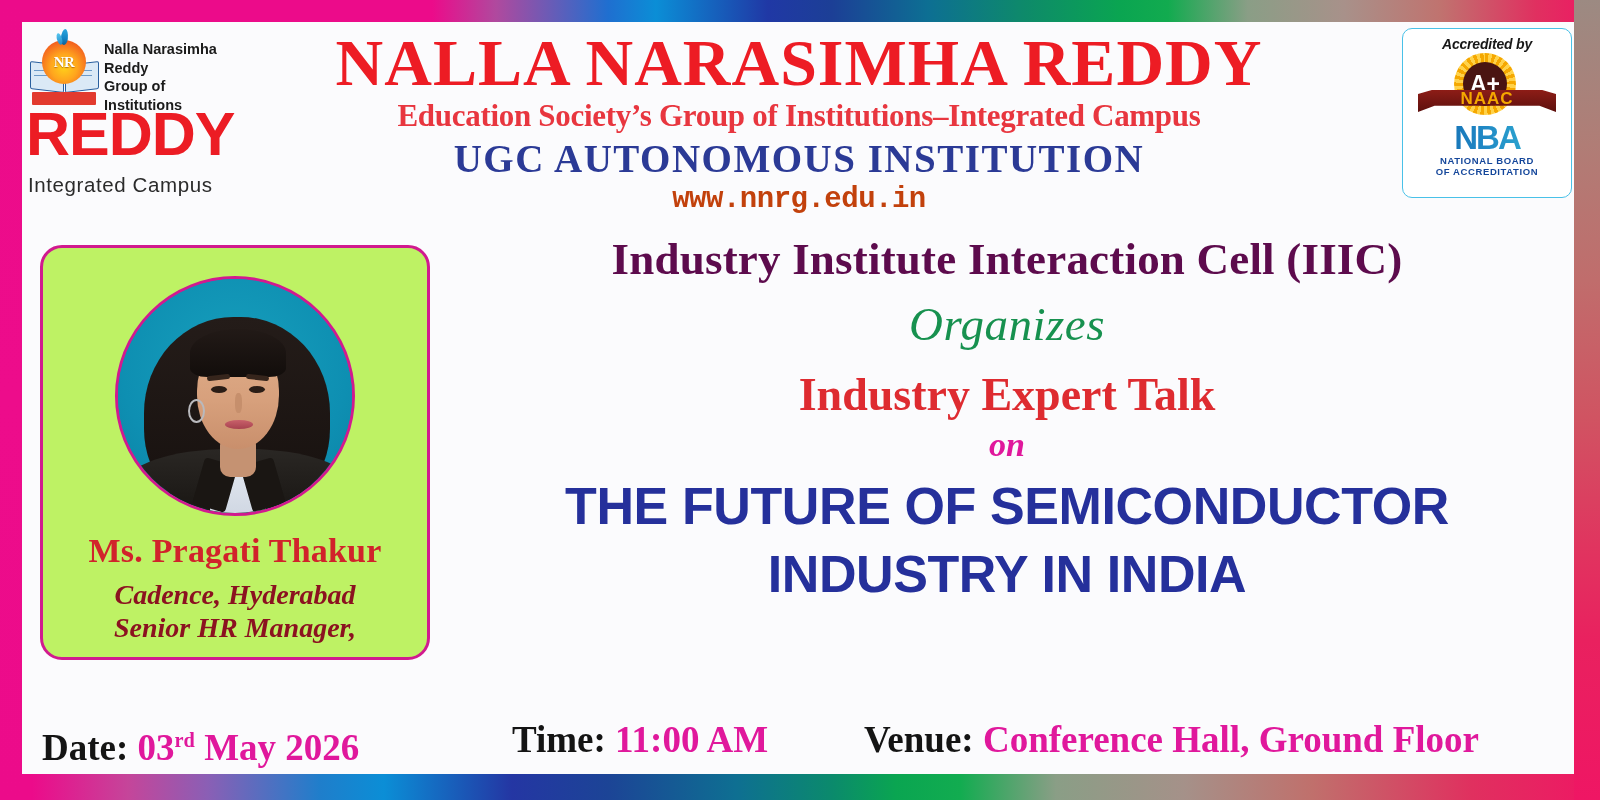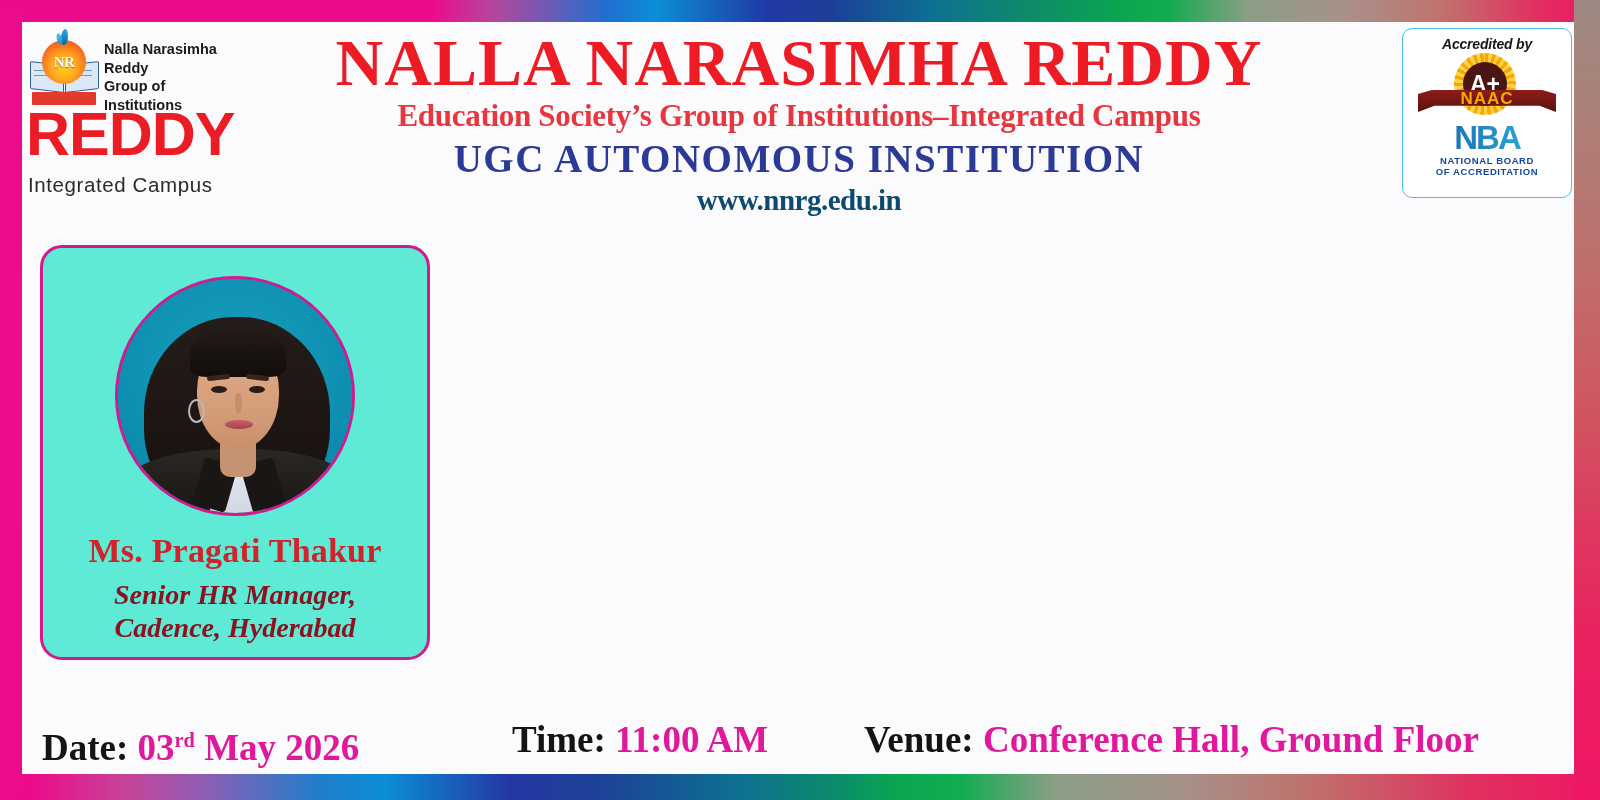--- a/index.html
+++ b/index.html
@@ -48,21 +48,21 @@
     font-size:20.5px;color:#2b2b2b;letter-spacing:0.6px;}
 
   
   .hd-center{position:absolute;left:200px;top:0px;width:1150px;text-align:center;}
   .hd-1{font-family:"Liberation Serif",serif;font-weight:bold;font-size:66px;line-height:1.0;color:#ed1c24;
     letter-spacing:1px;padding-top:6px;}
   .hd-2{font-family:Liberation Serif, serif;font-weight:bold;font-size:31px;line-height:1.05;color:#e8363f;
     letter-spacing:-0.3px;padding-top:4px;}
   .hd-3{font-family:"Liberation Serif",serif;font-weight:bold;font-size:39px;line-height:1.05;color:#2b3a96;
     letter-spacing:1.5px;padding-top:6px;}
-  .hd-4{font-family:Liberation Serif, serif;font-weight:bold;font-size:29px;line-height:1.05;color:#0c4a6e;
+  .hd-4{font-family:Liberation Mono, monospace;font-weight:bold;font-size:29px;line-height:1.05;color:#c2410c;
     padding-top:6px;letter-spacing:-0.5px;}
 
   
   .accred{position:absolute;right:0px;top:4px;width:170px;height:170px;background:#ffffff;
     border:1.6px solid #49c1e8;border-radius:10px;box-sizing:border-box;}
   .accred-ttl{text-align:center;font-family:"Liberation Sans",sans-serif;font-style:italic;font-weight:bold;
     font-size:14px;color:#171717;padding-top:7px;letter-spacing:-0.2px;}
   .naac{position:relative;width:150px;height:66px;margin:1px auto 0;}
   .naac-seal{position:absolute;left:42px;top:0px;width:62px;height:62px;border-radius:50%;
     background:repeating-conic-gradient(#f5a800 0deg 7deg,#ffd24a 7deg 14deg);}
@@ -79,21 +79,21 @@
   .nba-mark{font-family:"Liberation Sans",sans-serif;font-weight:bold;font-size:33px;line-height:1;
     letter-spacing:-2px;background:linear-gradient(90deg,#0d5fa8 0%,#1f86c4 45%,#35bcd8 100%);
     -webkit-background-clip:text;background-clip:text;color:transparent;}
   .nba-sub1{font-family:"Liberation Sans",sans-serif;font-weight:bold;font-size:9.5px;color:#15479b;
     letter-spacing:0.6px;margin-top:1px;}
   .nba-sub2{font-family:Liberation Sans, sans-serif;font-weight:bold;font-size:9.5px;color:#15479b;
     letter-spacing:0.6px;}
 
   
   .speaker{position:absolute;left:40px;top:245px;width:390px;height:415px;
-    border:3px solid #d11a8f;border-radius:22px;box-sizing:border-box;background:#5eead4;z-index:3;}
+    border:3px solid #d11a8f;border-radius:22px;box-sizing:border-box;background:#bef264;z-index:3;}
   .photo-ring{position:absolute;left:50%;margin-left:-120px;top:28px;width:240px;height:240px;border-radius:50%;
     border:3px solid #d11a8f;box-sizing:border-box;overflow:hidden;background:#0e93b5;}
   .ph-bg{position:absolute;inset:0;background:radial-gradient(circle at 50% 38%,#17a0bd 0%,#0e8fb2 60%,#0b80a1 100%);}
   .ph-hairback{position:absolute;left:26px;top:38px;width:186px;height:200px;border-radius:48% 48% 44% 44%;
     background:linear-gradient(180deg,#241c19 0%,#16100e 100%);}
   .ph-shoulder{position:absolute;left:6px;top:170px;width:228px;height:80px;border-radius:46% 46% 0 0;
     background:linear-gradient(180deg,#2a2724 0%,#15120f 100%);}
   .ph-shirt{position:absolute;left:92px;top:184px;width:56px;height:62px;border-radius:28% 28% 0 0;
     background:linear-gradient(180deg,#e3e8f0 0%,#ccd4e0 100%);}
   .ph-collar-l{position:absolute;left:80px;top:182px;width:34px;height:48px;background:#1a1613;
@@ -219,25 +219,35 @@
       <div class="ph-brow-l"></div>
       <div class="ph-brow-r"></div>
       <div class="ph-eye-l"></div>
       <div class="ph-eye-r"></div>
       <div class="ph-nose"></div>
       <div class="ph-lips"></div>
       <div class="ph-ear-ring"></div>
     </div>
     <div class="sp-name">Ms. Pragati Thakur</div>
     <div class="sp-role">
+      <div>Cadence, Hyderabad</div>
       <div>Senior HR Manager,</div>
-      <div>Cadence, Hyderabad</div>
-    </div>
-  </div>
-
+    </div>
+  </div>
+
+  <div class="main">
+    <div class="m-iiic">Industry Institute Interaction Cell (IIIC)</div>
+    <div class="m-org">Organizes</div>
+    <div class="m-talk">Industry Expert Talk</div>
+    <div class="m-on">on</div>
+    <div class="m-topic">
+      <div>THE FUTURE OF SEMICONDUCTOR</div>
+      <div>INDUSTRY IN INDIA</div>
+    </div>
+  </div>
 
   <div class="footer">
     <div class="f-item f-date"><span class="f-lbl">Date:</span> <span class="f-val">03</span><sup class="f-val">rd</sup> <span class="f-val">May 2026</span></div>
     <div class="f-item f-time"><span class="f-lbl">Time:</span> <span class="f-val">11:00 AM</span></div>
     <div class="f-item f-venue"><span class="f-lbl">Venue:</span> <span class="f-val">Conference Hall, Ground Floor</span></div>
   </div>
 
 </div>
 
 </body></html>

